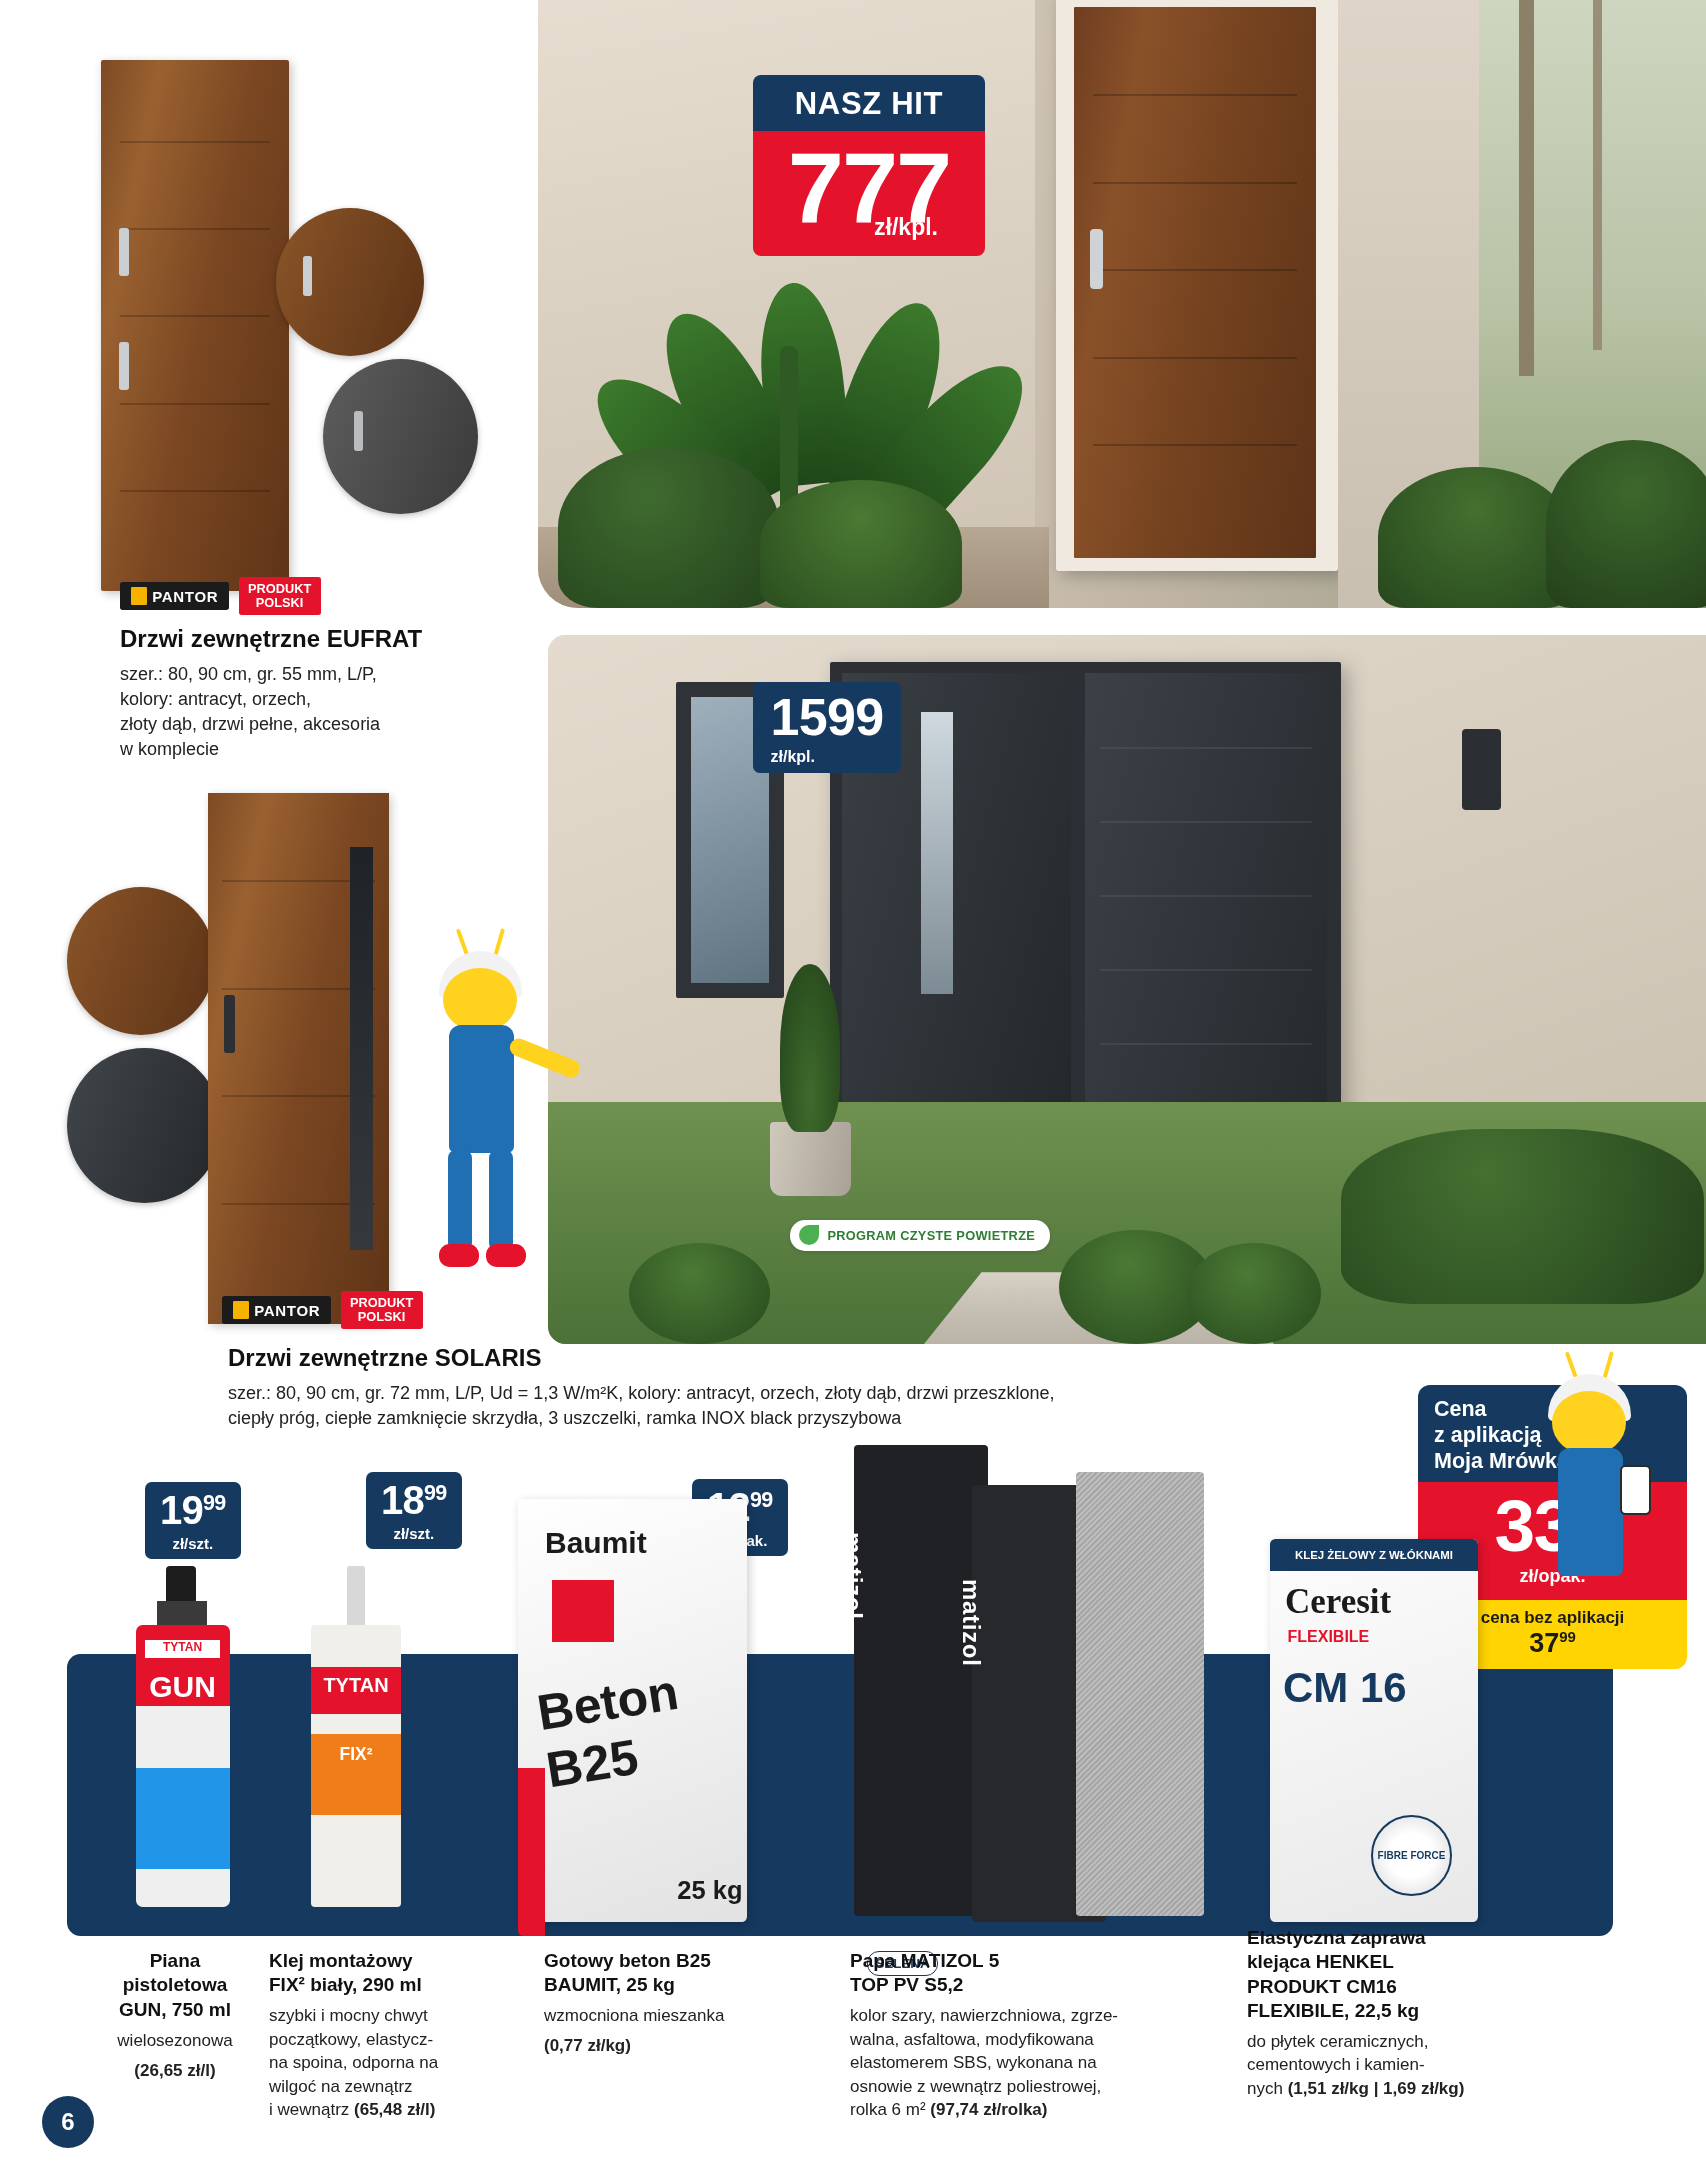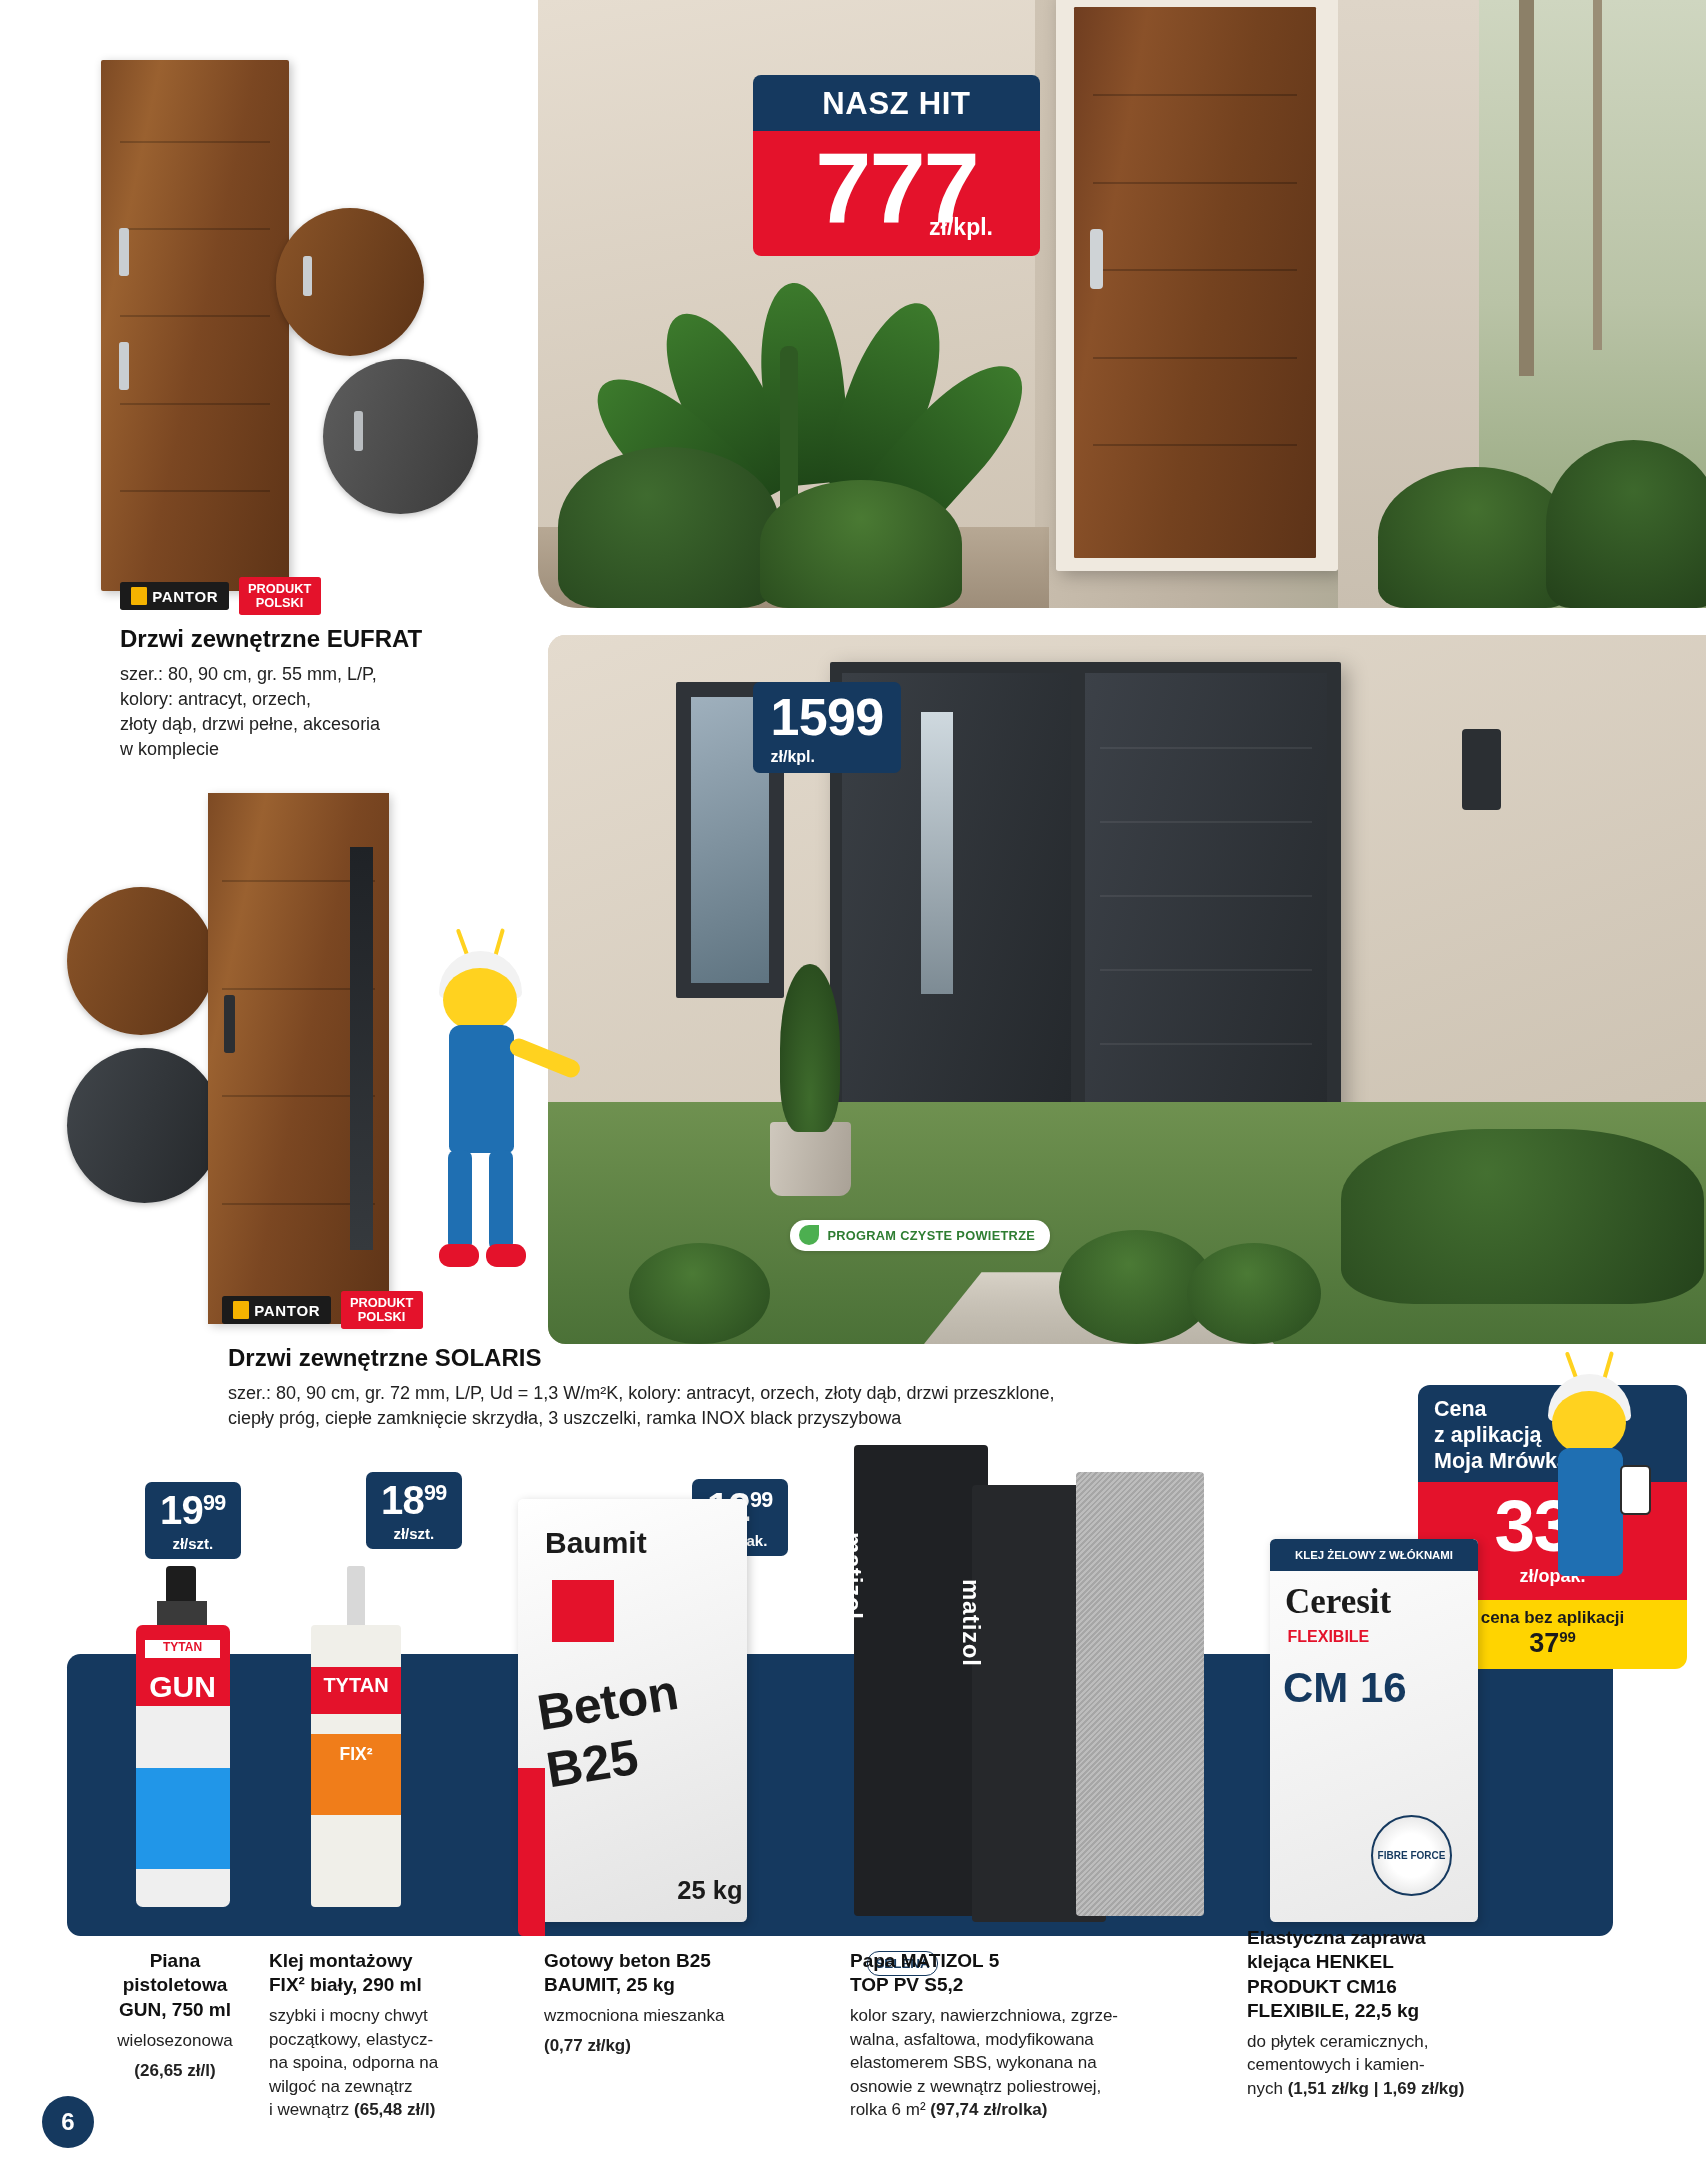--- a/index.html
+++ b/index.html
@@ -113,21 +113,21 @@
     border-radius: 60% 60% 30% 30%;
     transform-origin: bottom center;
   }
   #hero1 .gravel {
     position:absolute; left:0; bottom:0; width:511px; height:81px;
     background: linear-gradient(180deg,#b7a894,#9d8d79);
   }
 
   
   #naszhit {
-    left: 753px; top: 75px; width: 287px;
+    left: 753px; top: 75px; width: 232px;
   }
   #naszhit .top {
     background:#15395f; color:#fff; font-weight:bold; font-size:31px;
     text-align:center; padding:10.8px 0 9.4px 0; border-radius:8px 8px 0 0;
     letter-spacing:0.7px;
   }
   #naszhit .bot {
     background:#e4122b; color:#fff; text-align:center;
     border-radius:0 0 8px 8px; padding:4px 0 15px 0;
     position:relative;

